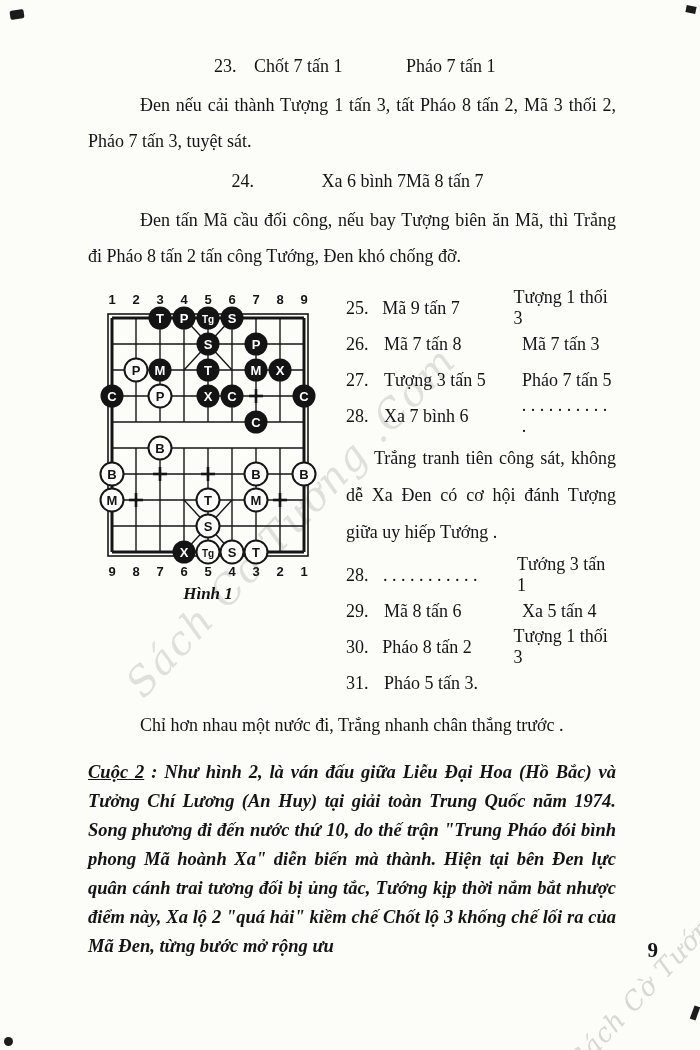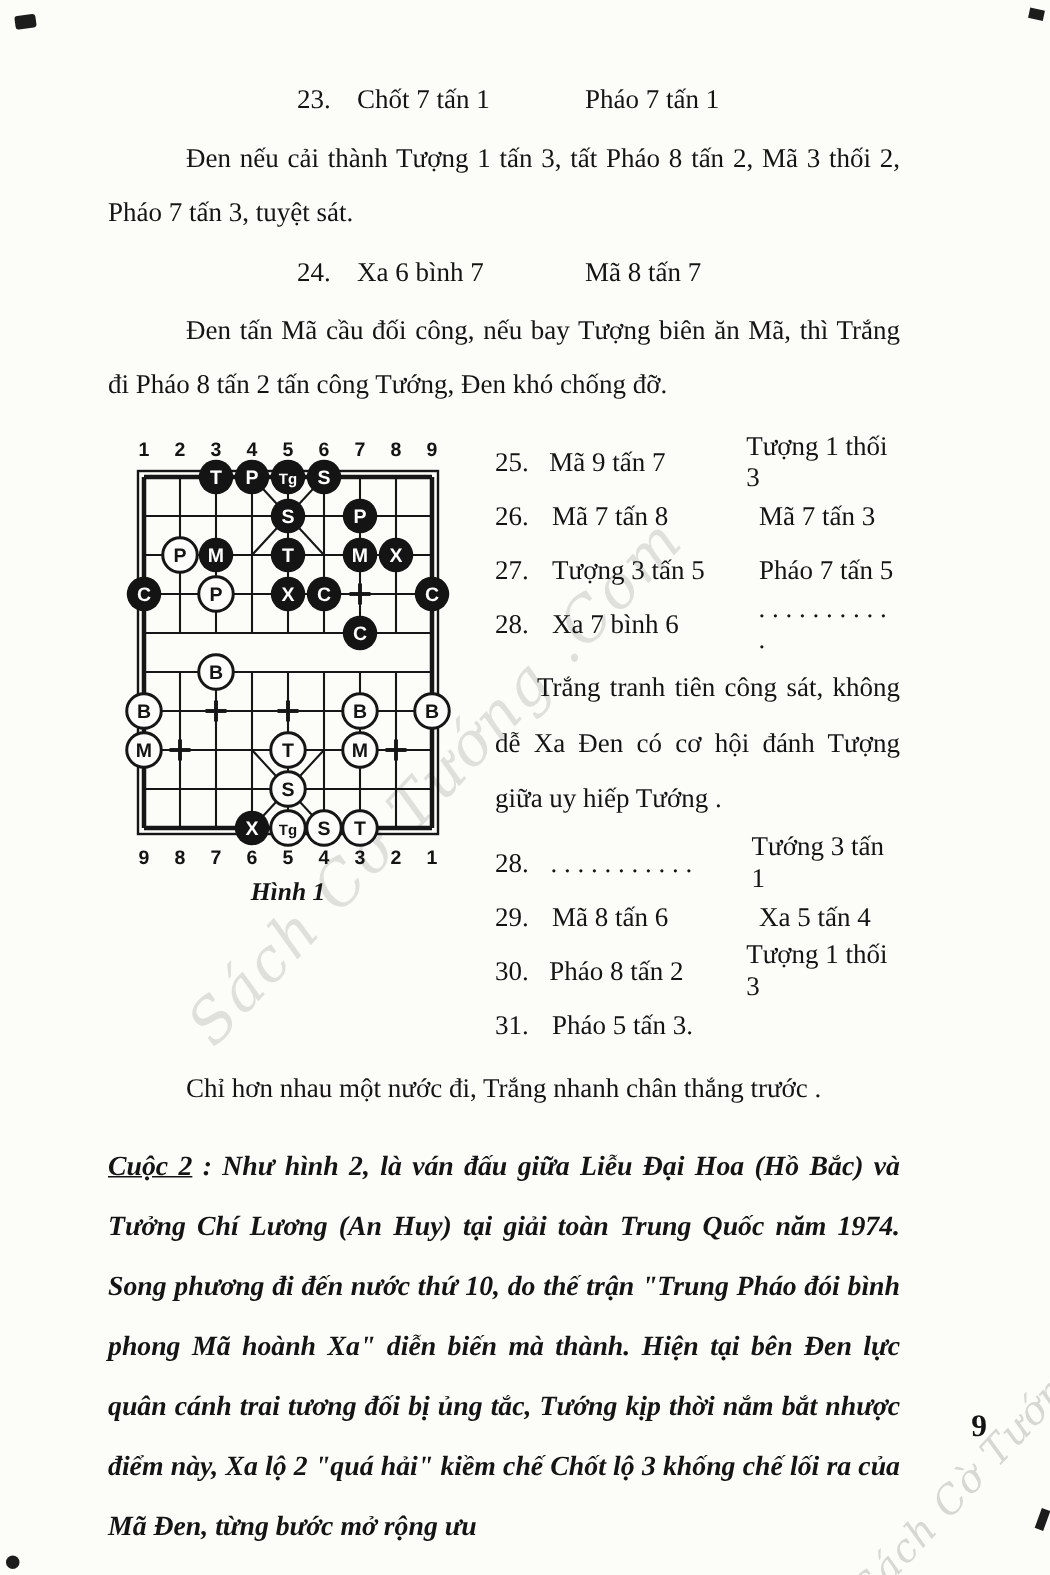--- a/index.html
+++ b/index.html
@@ -27,29 +27,29 @@
     font-family:"DejaVu Serif", serif;
     font-style:italic;
     color:#b9b9b6;
     white-space:nowrap;
     pointer-events:none;
     transform-origin:left bottom;
   }
   .wm-center{left:150px;top:660px;font-size:40px;opacity:.42;transform:rotate(-47deg);letter-spacing:2px;}
   .wm-corner{left:585px;top:1045px;font-size:26px;opacity:.55;transform:rotate(-47deg);letter-spacing:1px;}
 
-  .content{position:absolute;left:72px;top:0;width:528px;}
+  .content{position:absolute;left:88px;top:0;width:528px;}
 
   .move-line{margin-top:0;display:flex;font-size:18px;}
   .move-line .mnum{width:40px;}
   .move-line.top{padding-left:126px;}
   .move-line.top .mw{width:152px;}
 
   .line23{margin-top:56px;}
-  .line24{margin-top:12px;}
+  .line24{margin-top:12px;text-align:right;}
 
   p.body-para{
     margin:10px 0 0 0;
     font-size:18px;
     line-height:36px;
     text-align:justify;
     text-indent:52px;
   }
 
   .board-row{display:flex;margin-top:16px;}
@@ -71,21 +71,21 @@
     text-indent:28px;
   }
   p.closing{
     margin:14px 0 0 0;
     font-size:18px;
     text-indent:52px;
   }
   p.cuoc2{
     margin:22px 0 0 0;
     font-size:18.5px;
-    line-height:40px;
+    line-height:29px;
     font-style:italic;
     font-weight:bold;
     text-align:justify;
   }
   p.cuoc2 .label{text-decoration:underline;}
   .page-number{
     position:absolute;right:42px;top:938px;
     font-size:21px;font-weight:bold;
   }
   svg text{font-family:"Liberation Sans", sans-serif;}

